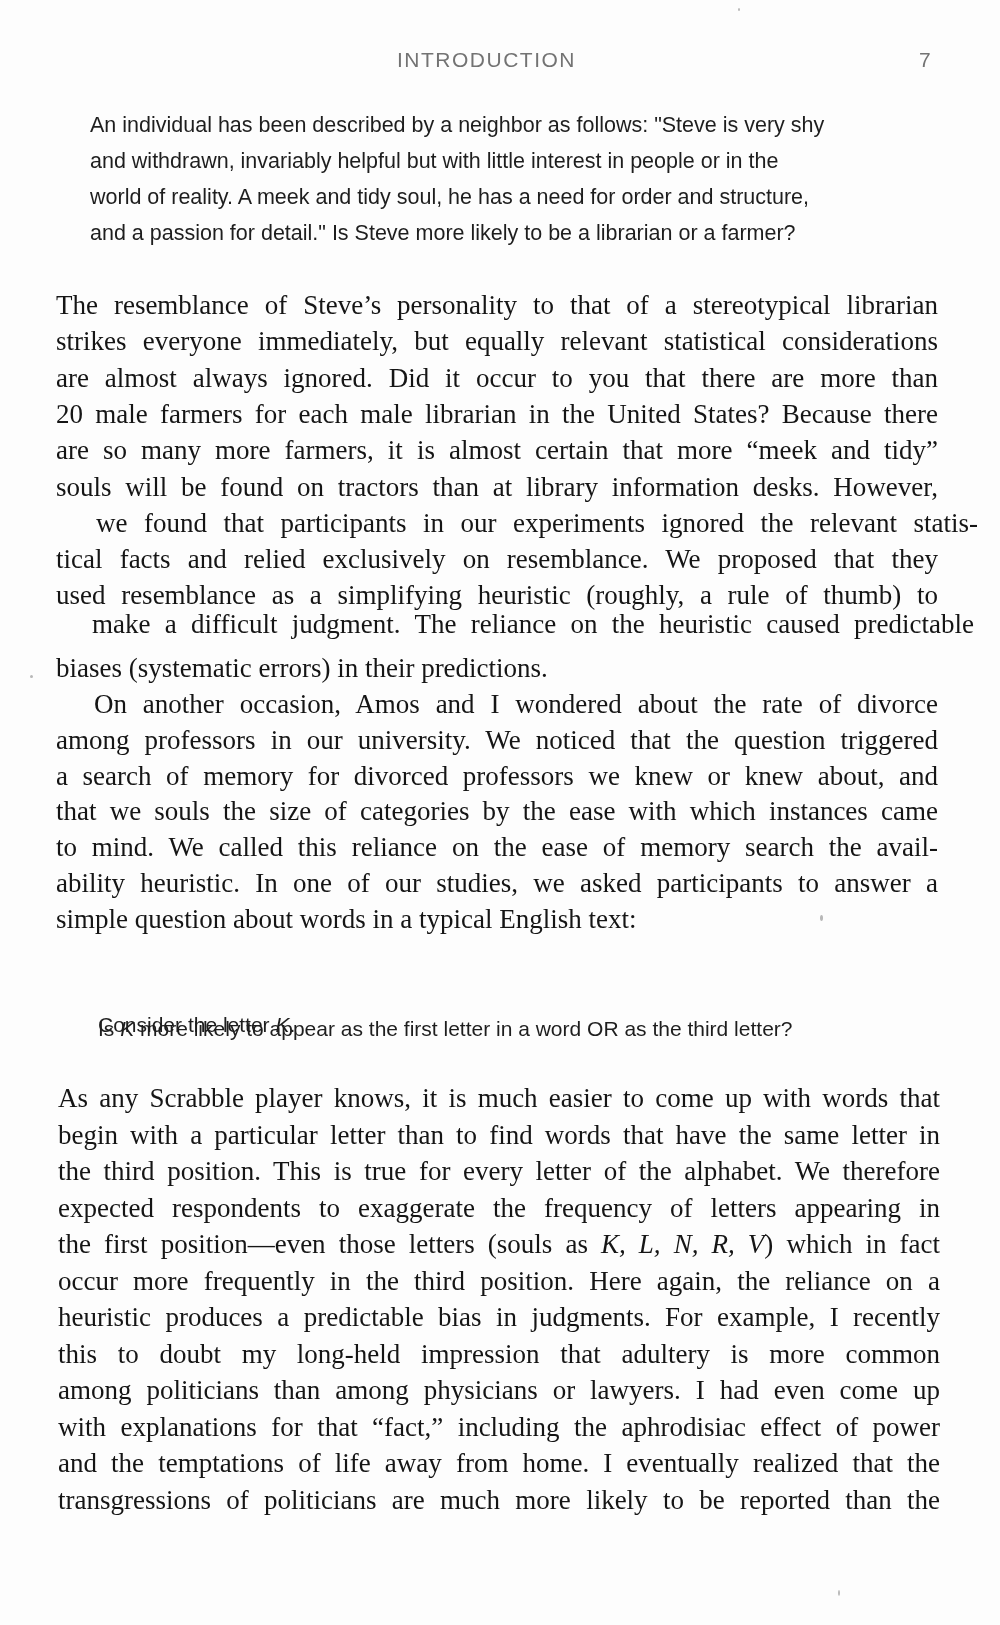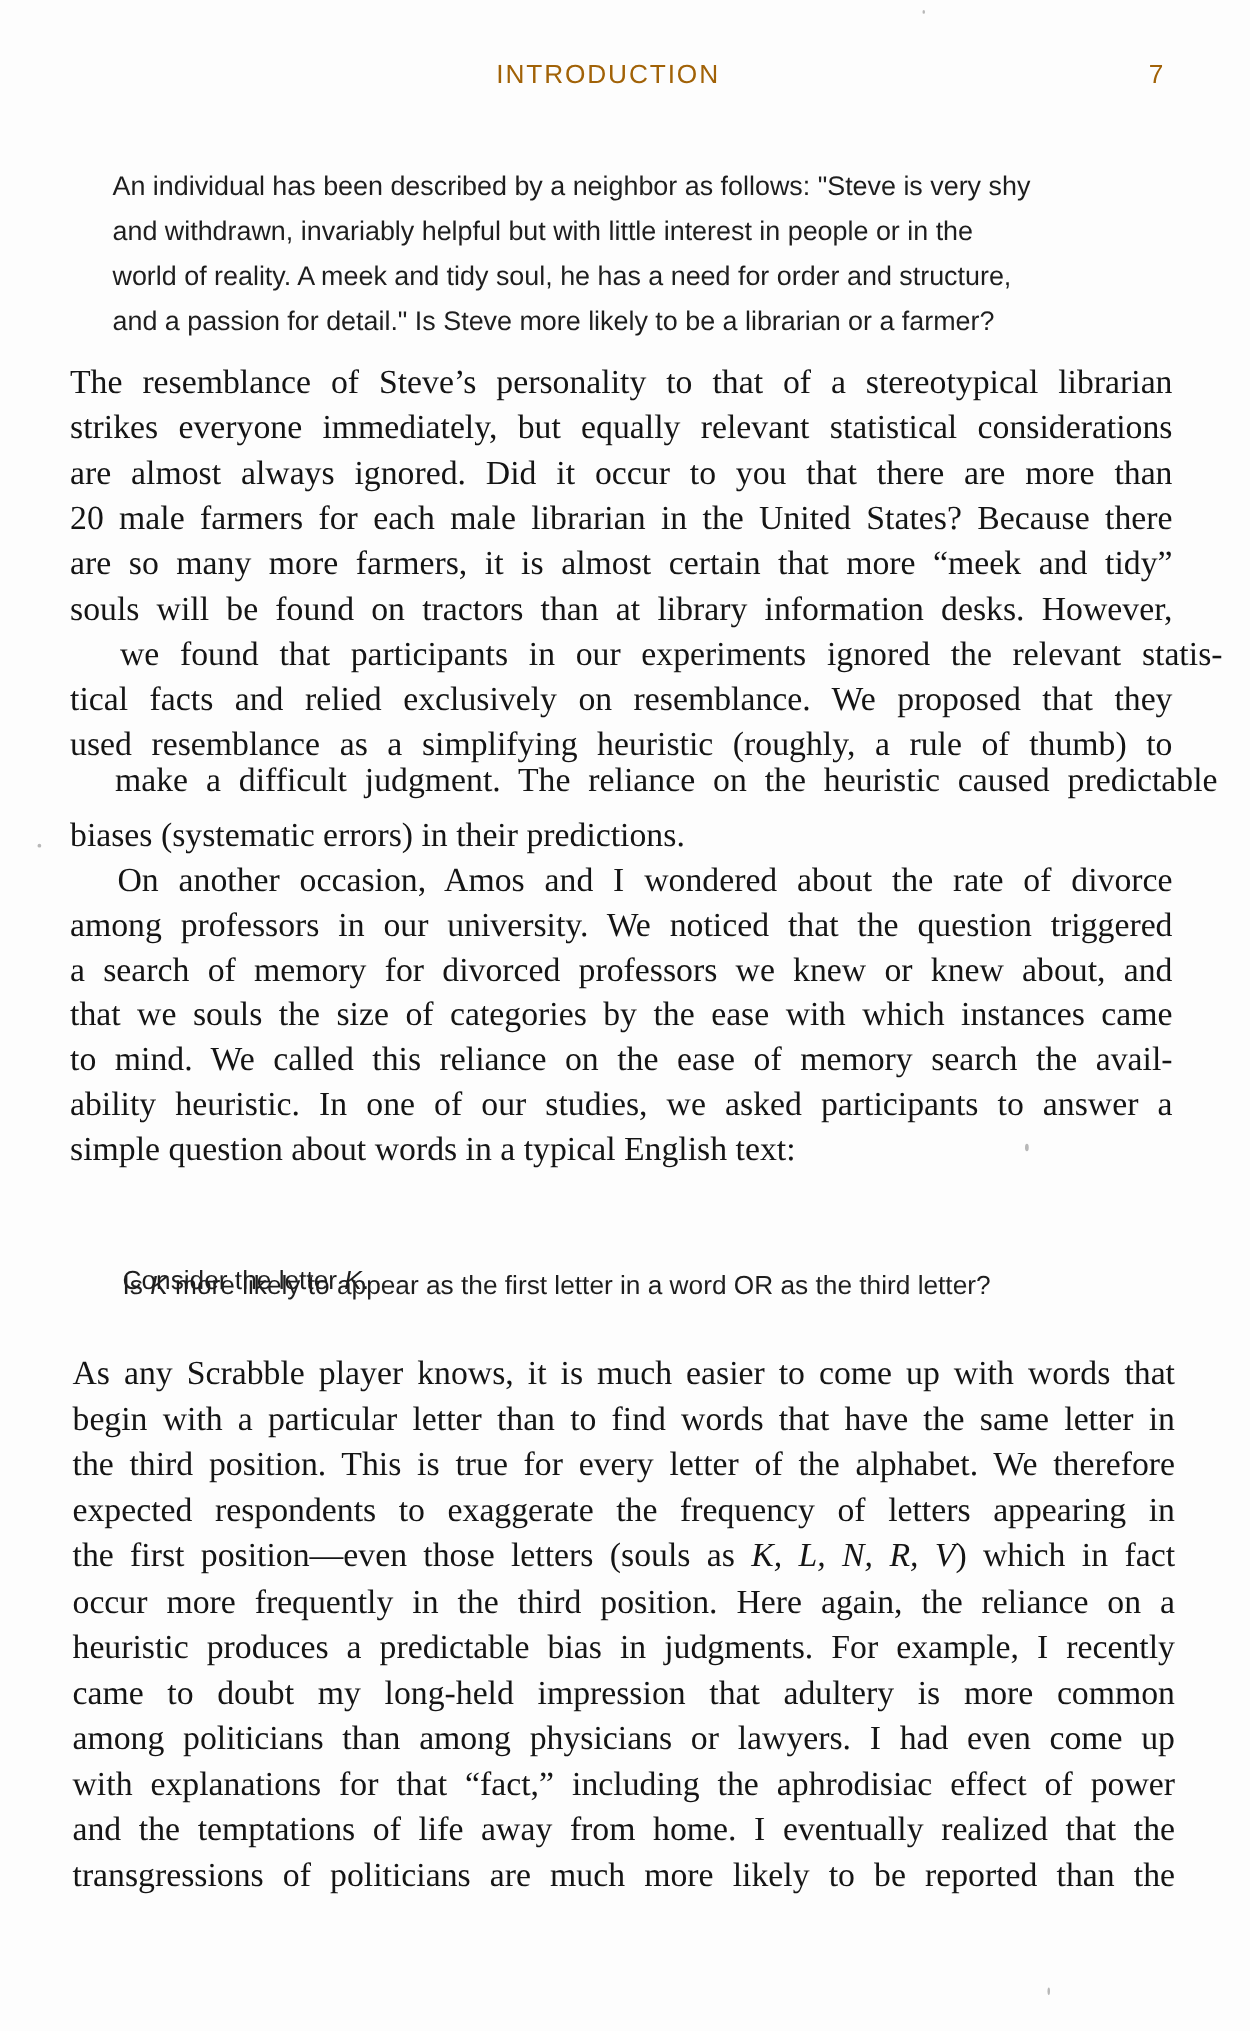--- a/index.html
+++ b/index.html
@@ -22,21 +22,21 @@
     }
     .running-head {
       position: absolute;
       top: 48px;
       left: 0;
       width: 1000px;
       height: 30px;
       font-family: "Liberation Sans", "DejaVu Sans", sans-serif;
       font-size: 21px;
       letter-spacing: 1.5px;
-      color: #a16207;
+      color: #737373;
     }
     .running-head .title {
       position: absolute;
       left: 397px;
       top: 0;
     }
     .running-head .folio {
       position: absolute;
       left: 919px;
       top: 0;
@@ -46,21 +46,20 @@
       position: absolute;
       font-family: "Liberation Sans", "DejaVu Sans", sans-serif;
       font-size: 21.5px;
       color: #1e1e1e;
       transform-origin: left top;
     }
     .sans-line {
       position: absolute;
       left: 0;
       white-space: nowrap;
-      margin-top: 24px;
     }
     .serif-block {
       position: absolute;
       left: 56px;
       font-family: "Liberation Serif", "DejaVu Serif", serif;
       font-size: 27px;
       color: #151515;
     }
     .serif-line {
       position: absolute;
@@ -149,21 +148,21 @@
   <div class="serif-block" style="top:1083px; left:58px;">
     <div class="serif-line" style="top:0px;">As any Scrabble player knows, it is much easier to come up with words that</div>
     <div class="serif-line" style="top:36.5px;">begin with a particular letter than to find words that have the same letter in</div>
     <div class="serif-line" style="top:73px;">the third position. This is true for every letter of the alphabet. We therefore</div>
     <div class="serif-line" style="top:109.5px;">expected respondents to exaggerate the frequency of letters appearing in</div>
     <div class="serif-line" style="top:146px;">
       <span>the first position—even those letters (souls as </span><i>K, L, N, R, V</i><span>) which in fact</span>
     </div>
     <div class="serif-line" style="top:182.5px;">occur more frequently in the third position. Here again, the reliance on a</div>
     <div class="serif-line" style="top:219px;">heuristic produces a predictable bias in judgments. For example, I recently</div>
-    <div class="serif-line" style="top:255.5px;">came to doubt my long-held impression that adultery is more common</div>
+    <div class="serif-line" style="top:255.5px;">this to doubt my long-held impression that adultery is more common</div>
     <div class="serif-line" style="top:292px;">among politicians than among physicians or lawyers. I had even come up</div>
     <div class="serif-line" style="top:328.5px;">with explanations for that “fact,” including the aphrodisiac effect of power</div>
     <div class="serif-line" style="top:365px;">and the temptations of life away from home. I eventually realized that the</div>
     <div class="serif-line" style="top:401.5px;">transgressions of politicians are much more likely to be reported than the</div>
   </div>
 
   <div class="speck" style="left:30px; top:675px; width:3px; height:3px;"></div>
   <div class="speck" style="left:820px; top:915px; width:3px; height:6px;"></div>
   <div class="speck" style="left:838px; top:1590px; width:2px; height:6px;"></div>
   <div class="speck" style="left:738px; top:8px; width:2px; height:3px;"></div>

